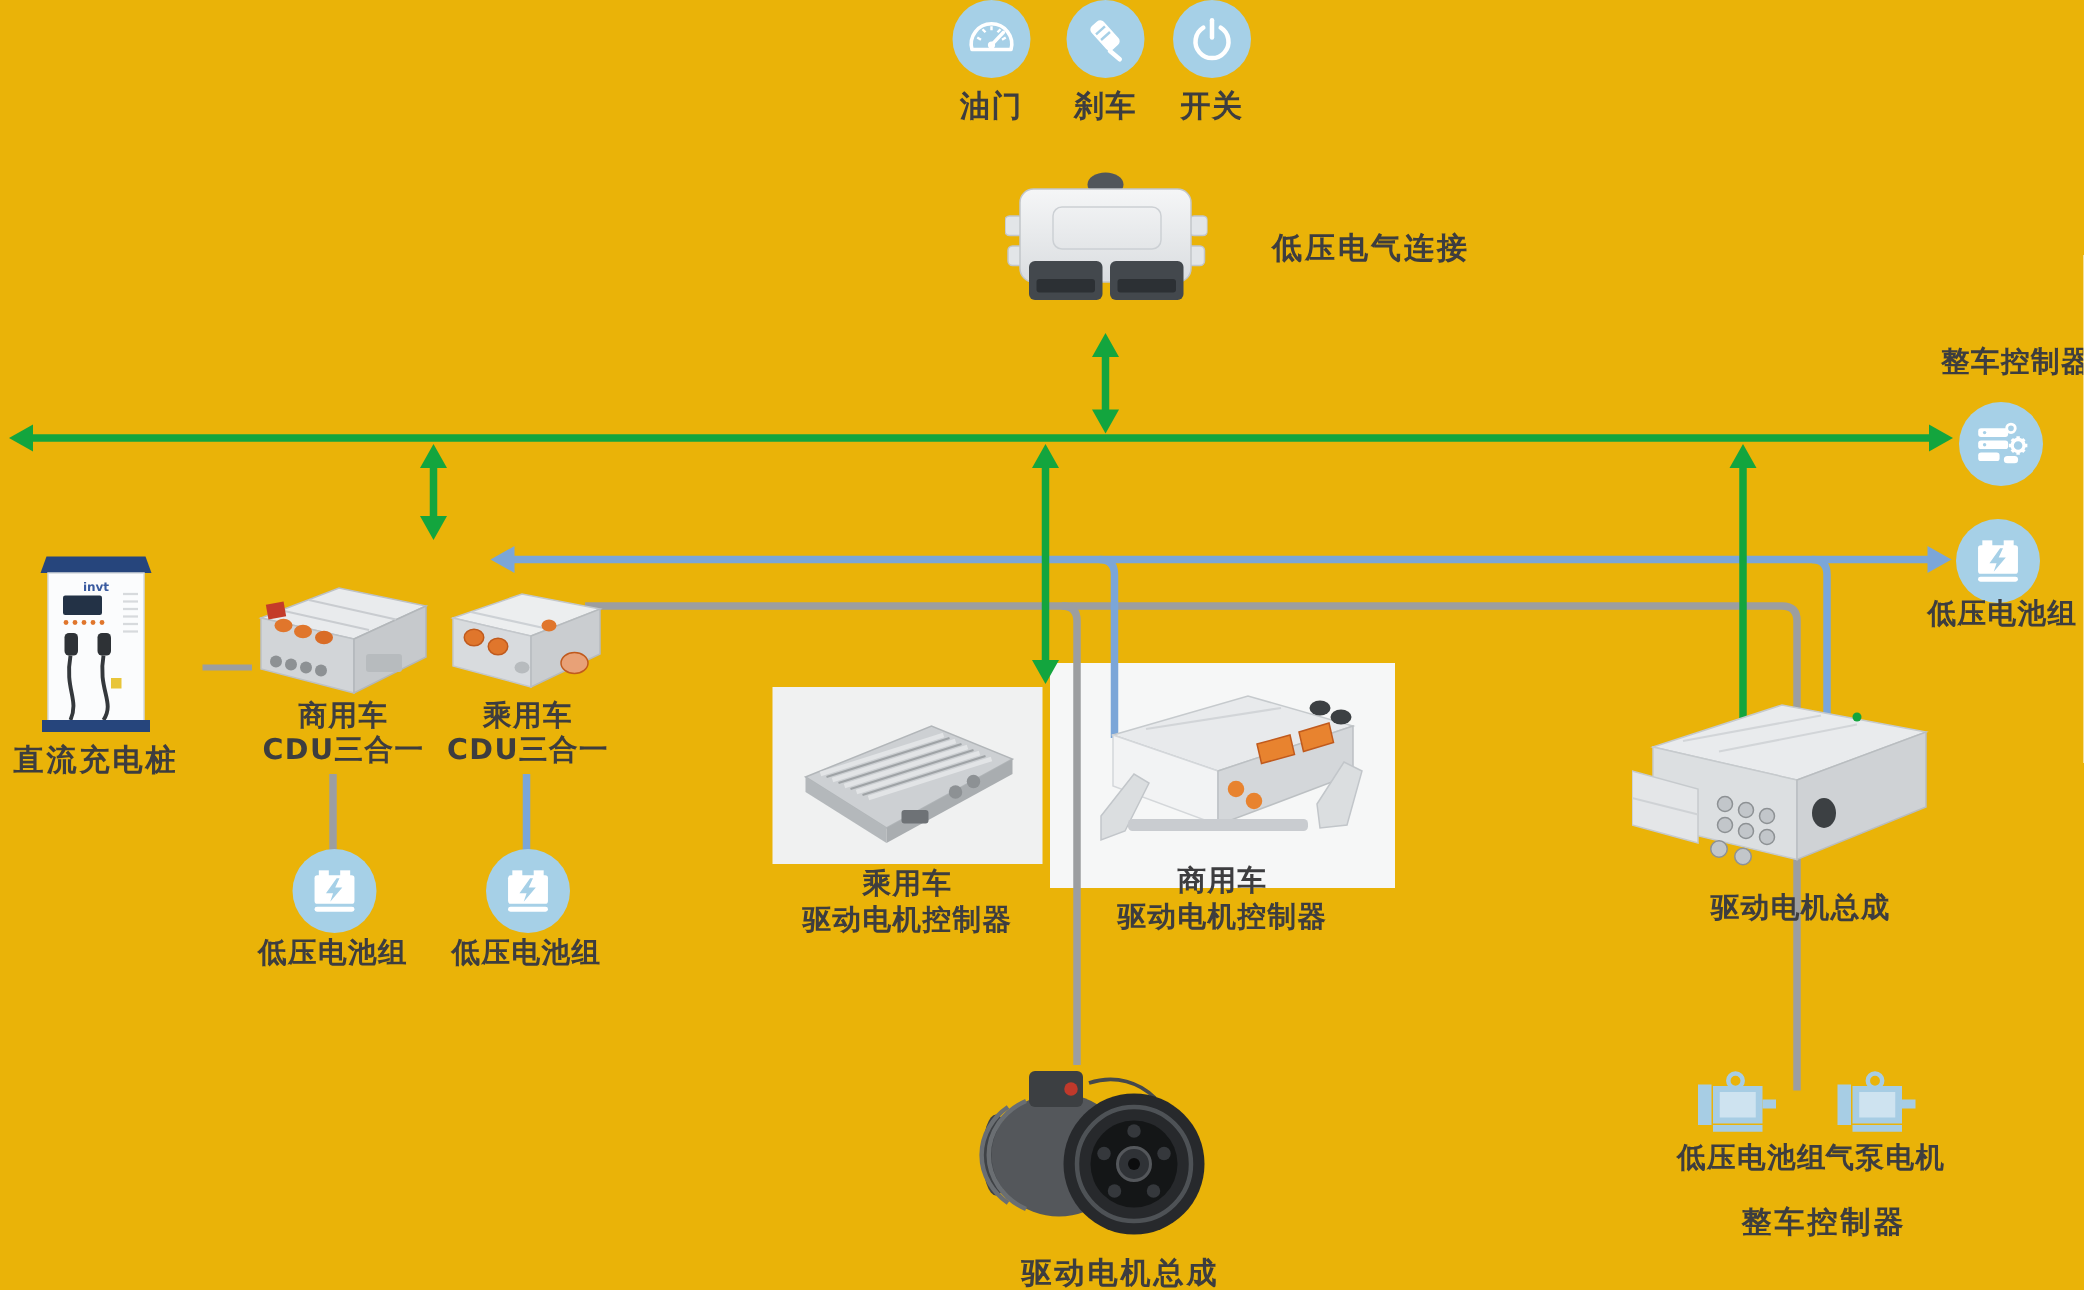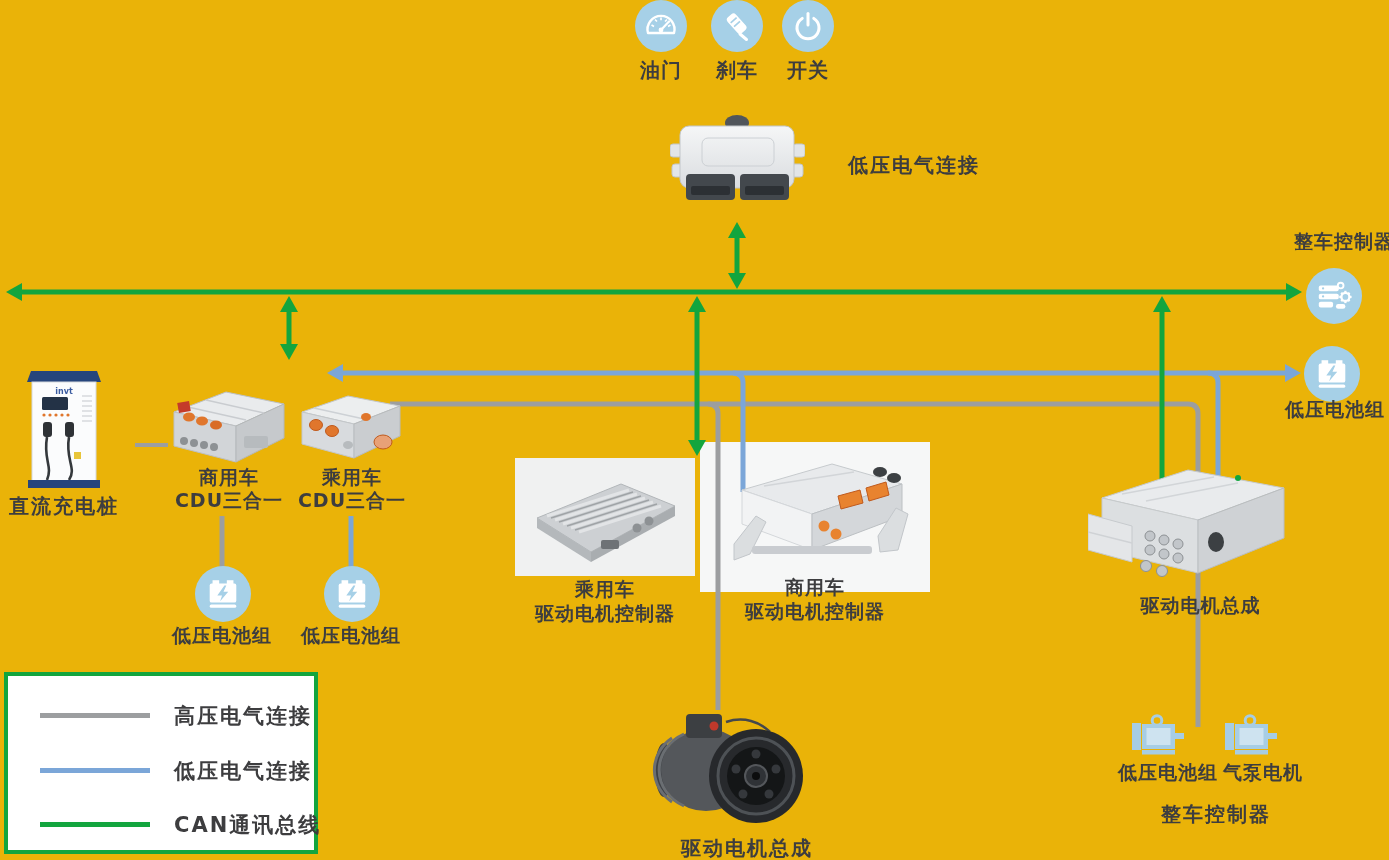--- a/index.html
+++ b/index.html
@@ -354,25 +354,17 @@
   </svg>
   <svg class="dev" style="left:1223px;top:713px;" width="58" height="47" viewBox="0 0 58 47">
     <circle cx="27" cy="7.5" r="4.8" fill="none" stroke="#a7cde4" stroke-width="3"></circle>
     <rect x="2" y="10" width="9" height="27" fill="#a7cde4"></rect>
     <rect x="12" y="11" width="33" height="25" fill="#a7cde4"></rect>
     <rect x="16.5" y="15" width="24" height="17" fill="#ffffff" opacity="0.45"></rect>
     <rect x="45" y="20" width="9" height="6" fill="#a7cde4"></rect>
     <rect x="12" y="37" width="33" height="4.5" fill="#a7cde4"></rect>
   </svg>
   <div class="lbl" style="left:1118px;top:761px;width:92px;">低压电池组</div>
-  <div class="lbl" style="left:1211px;top:761px;width:92px;text-align:right;">气泵电机</div>
+  <div class="lbl" style="left:1211px;top:761px;width:92px;">气泵电机</div>
   <div class="lbl big" style="left:1136px;top:802px;width:160px;letter-spacing:2px;">整车控制器</div>
 
-  <div class="legend">
-    <div class="legend-swatch sw-hv" style="top:37px;"></div>
-    <div class="legend-label" style="top:26px;">高压电气连接</div>
-    <div class="legend-swatch sw-lv" style="top:92px;"></div>
-    <div class="legend-label" style="top:81px;">低压电气连接</div>
-    <div class="legend-swatch sw-can" style="top:146px;"></div>
-    <div class="legend-label" style="top:135px;">CAN通讯总线</div>
-  </div>
 
 </div>
 
 </body></html>

